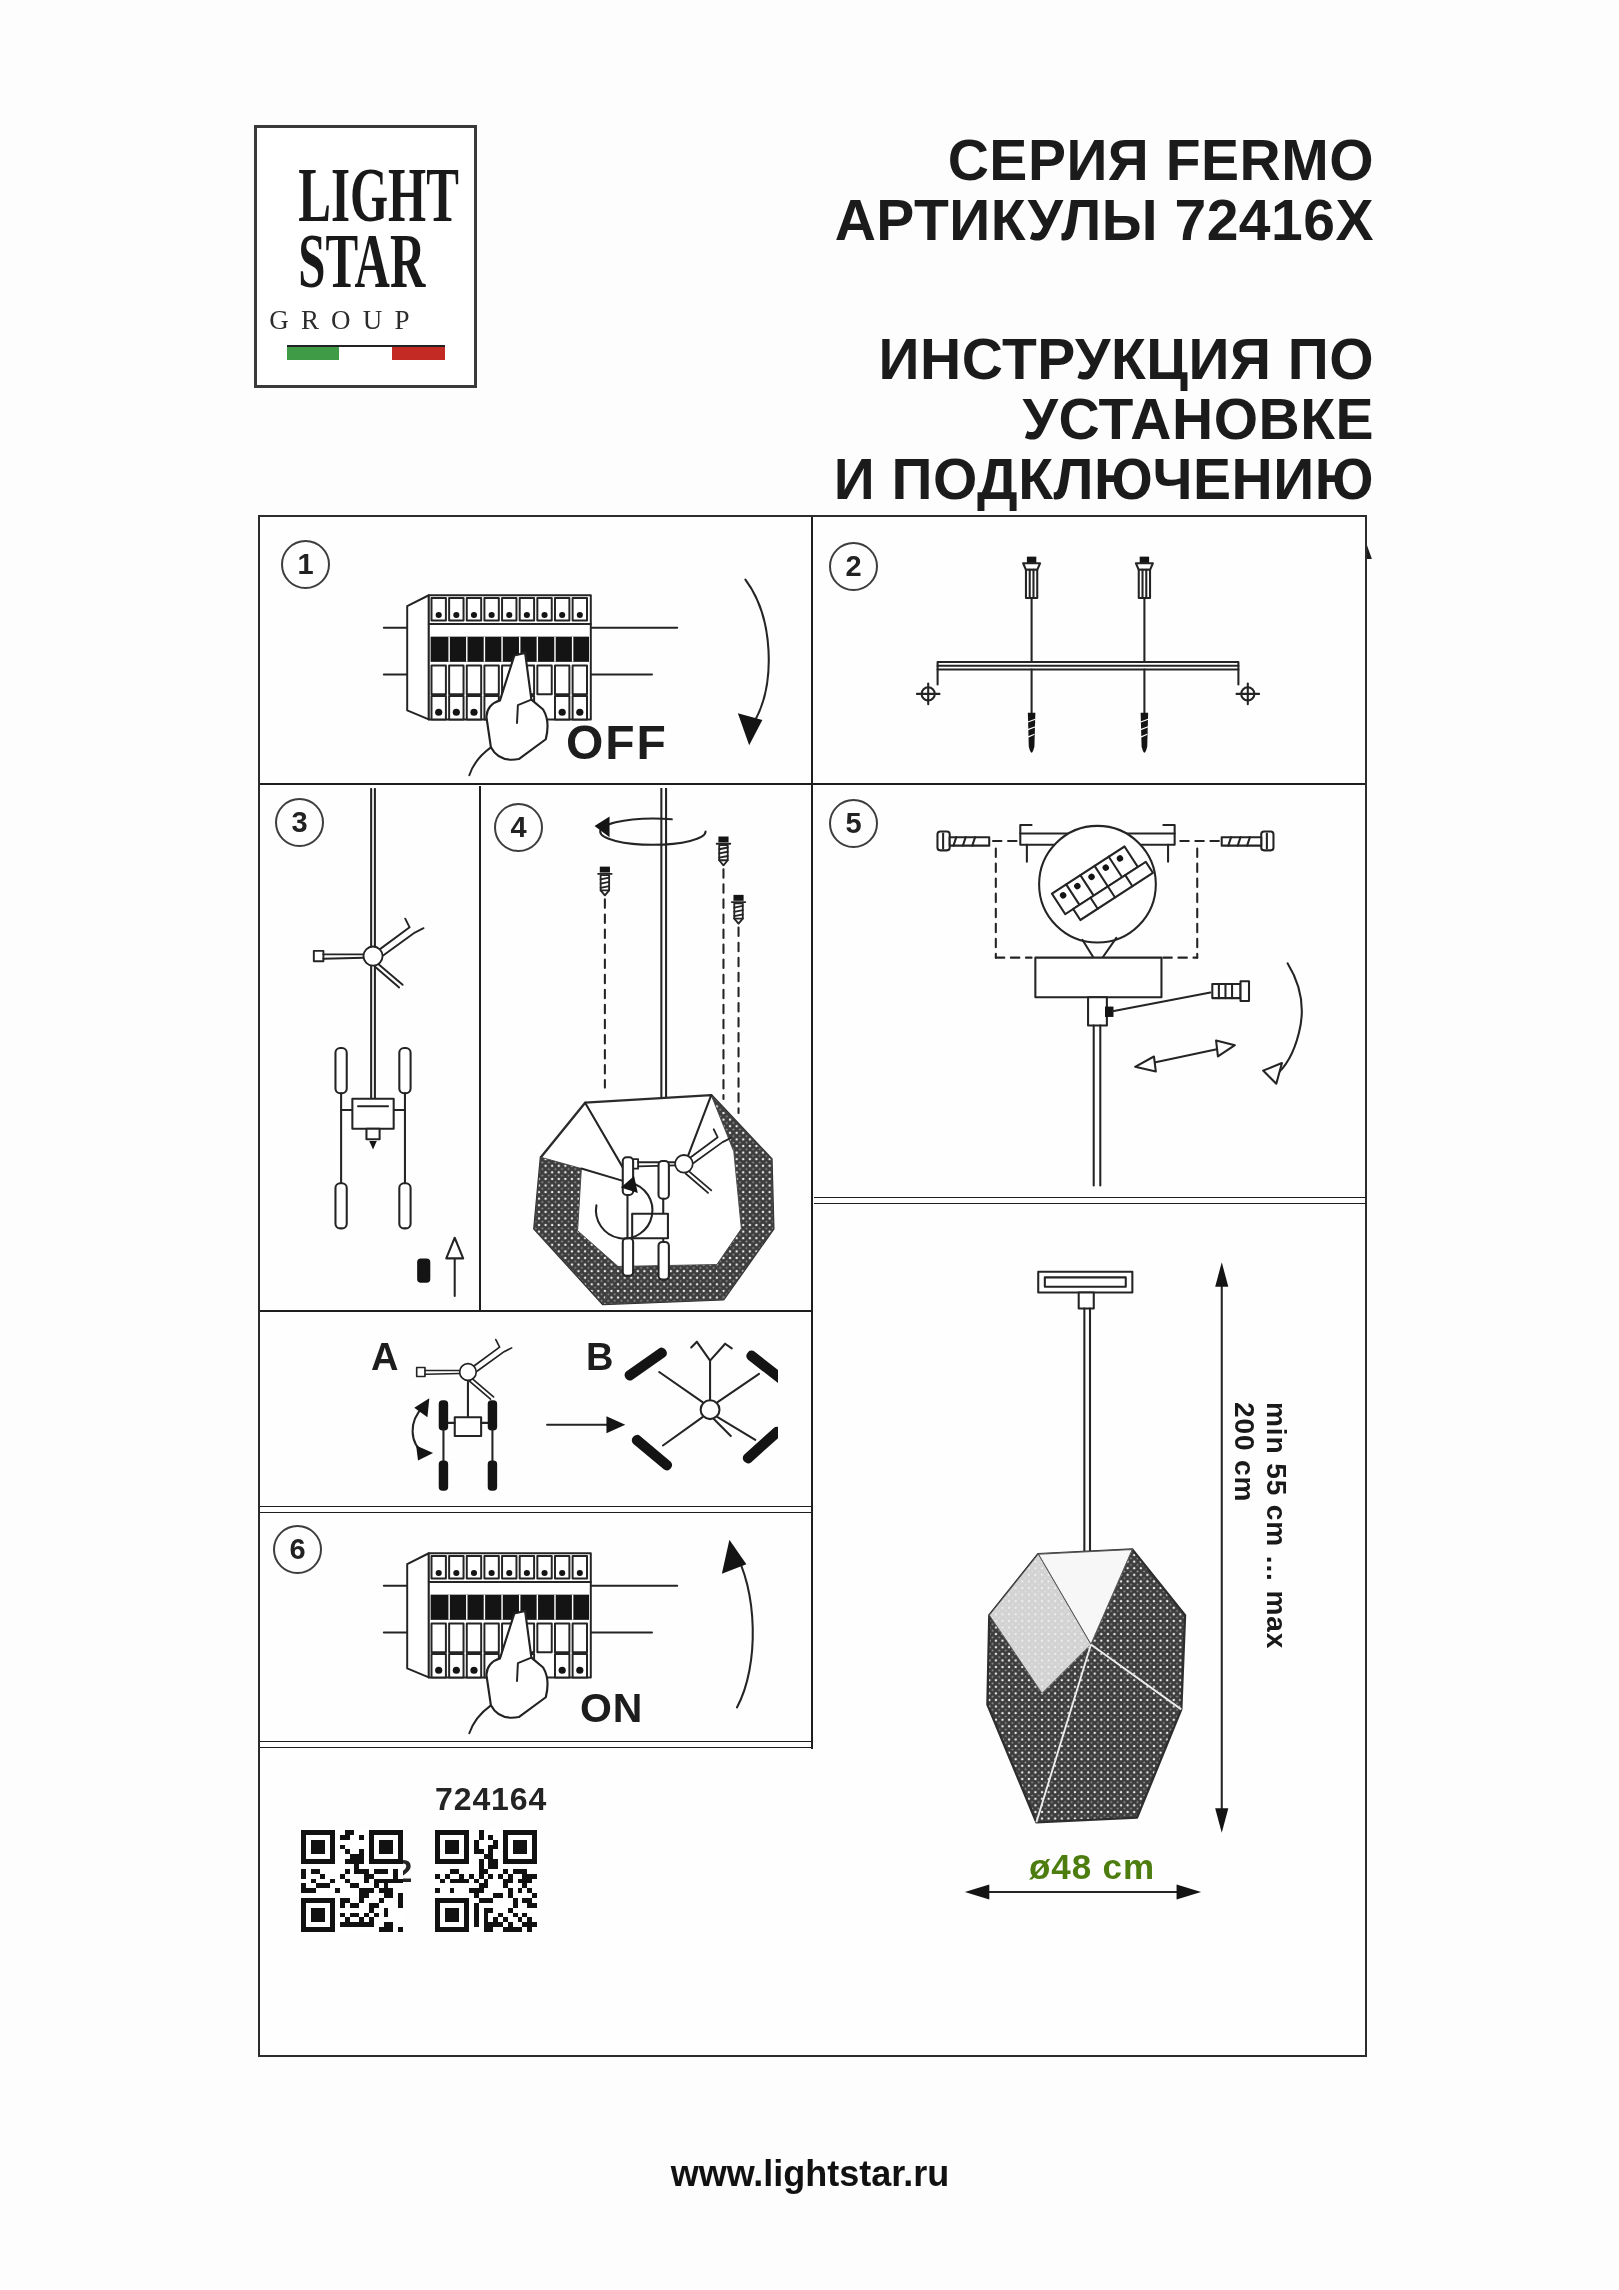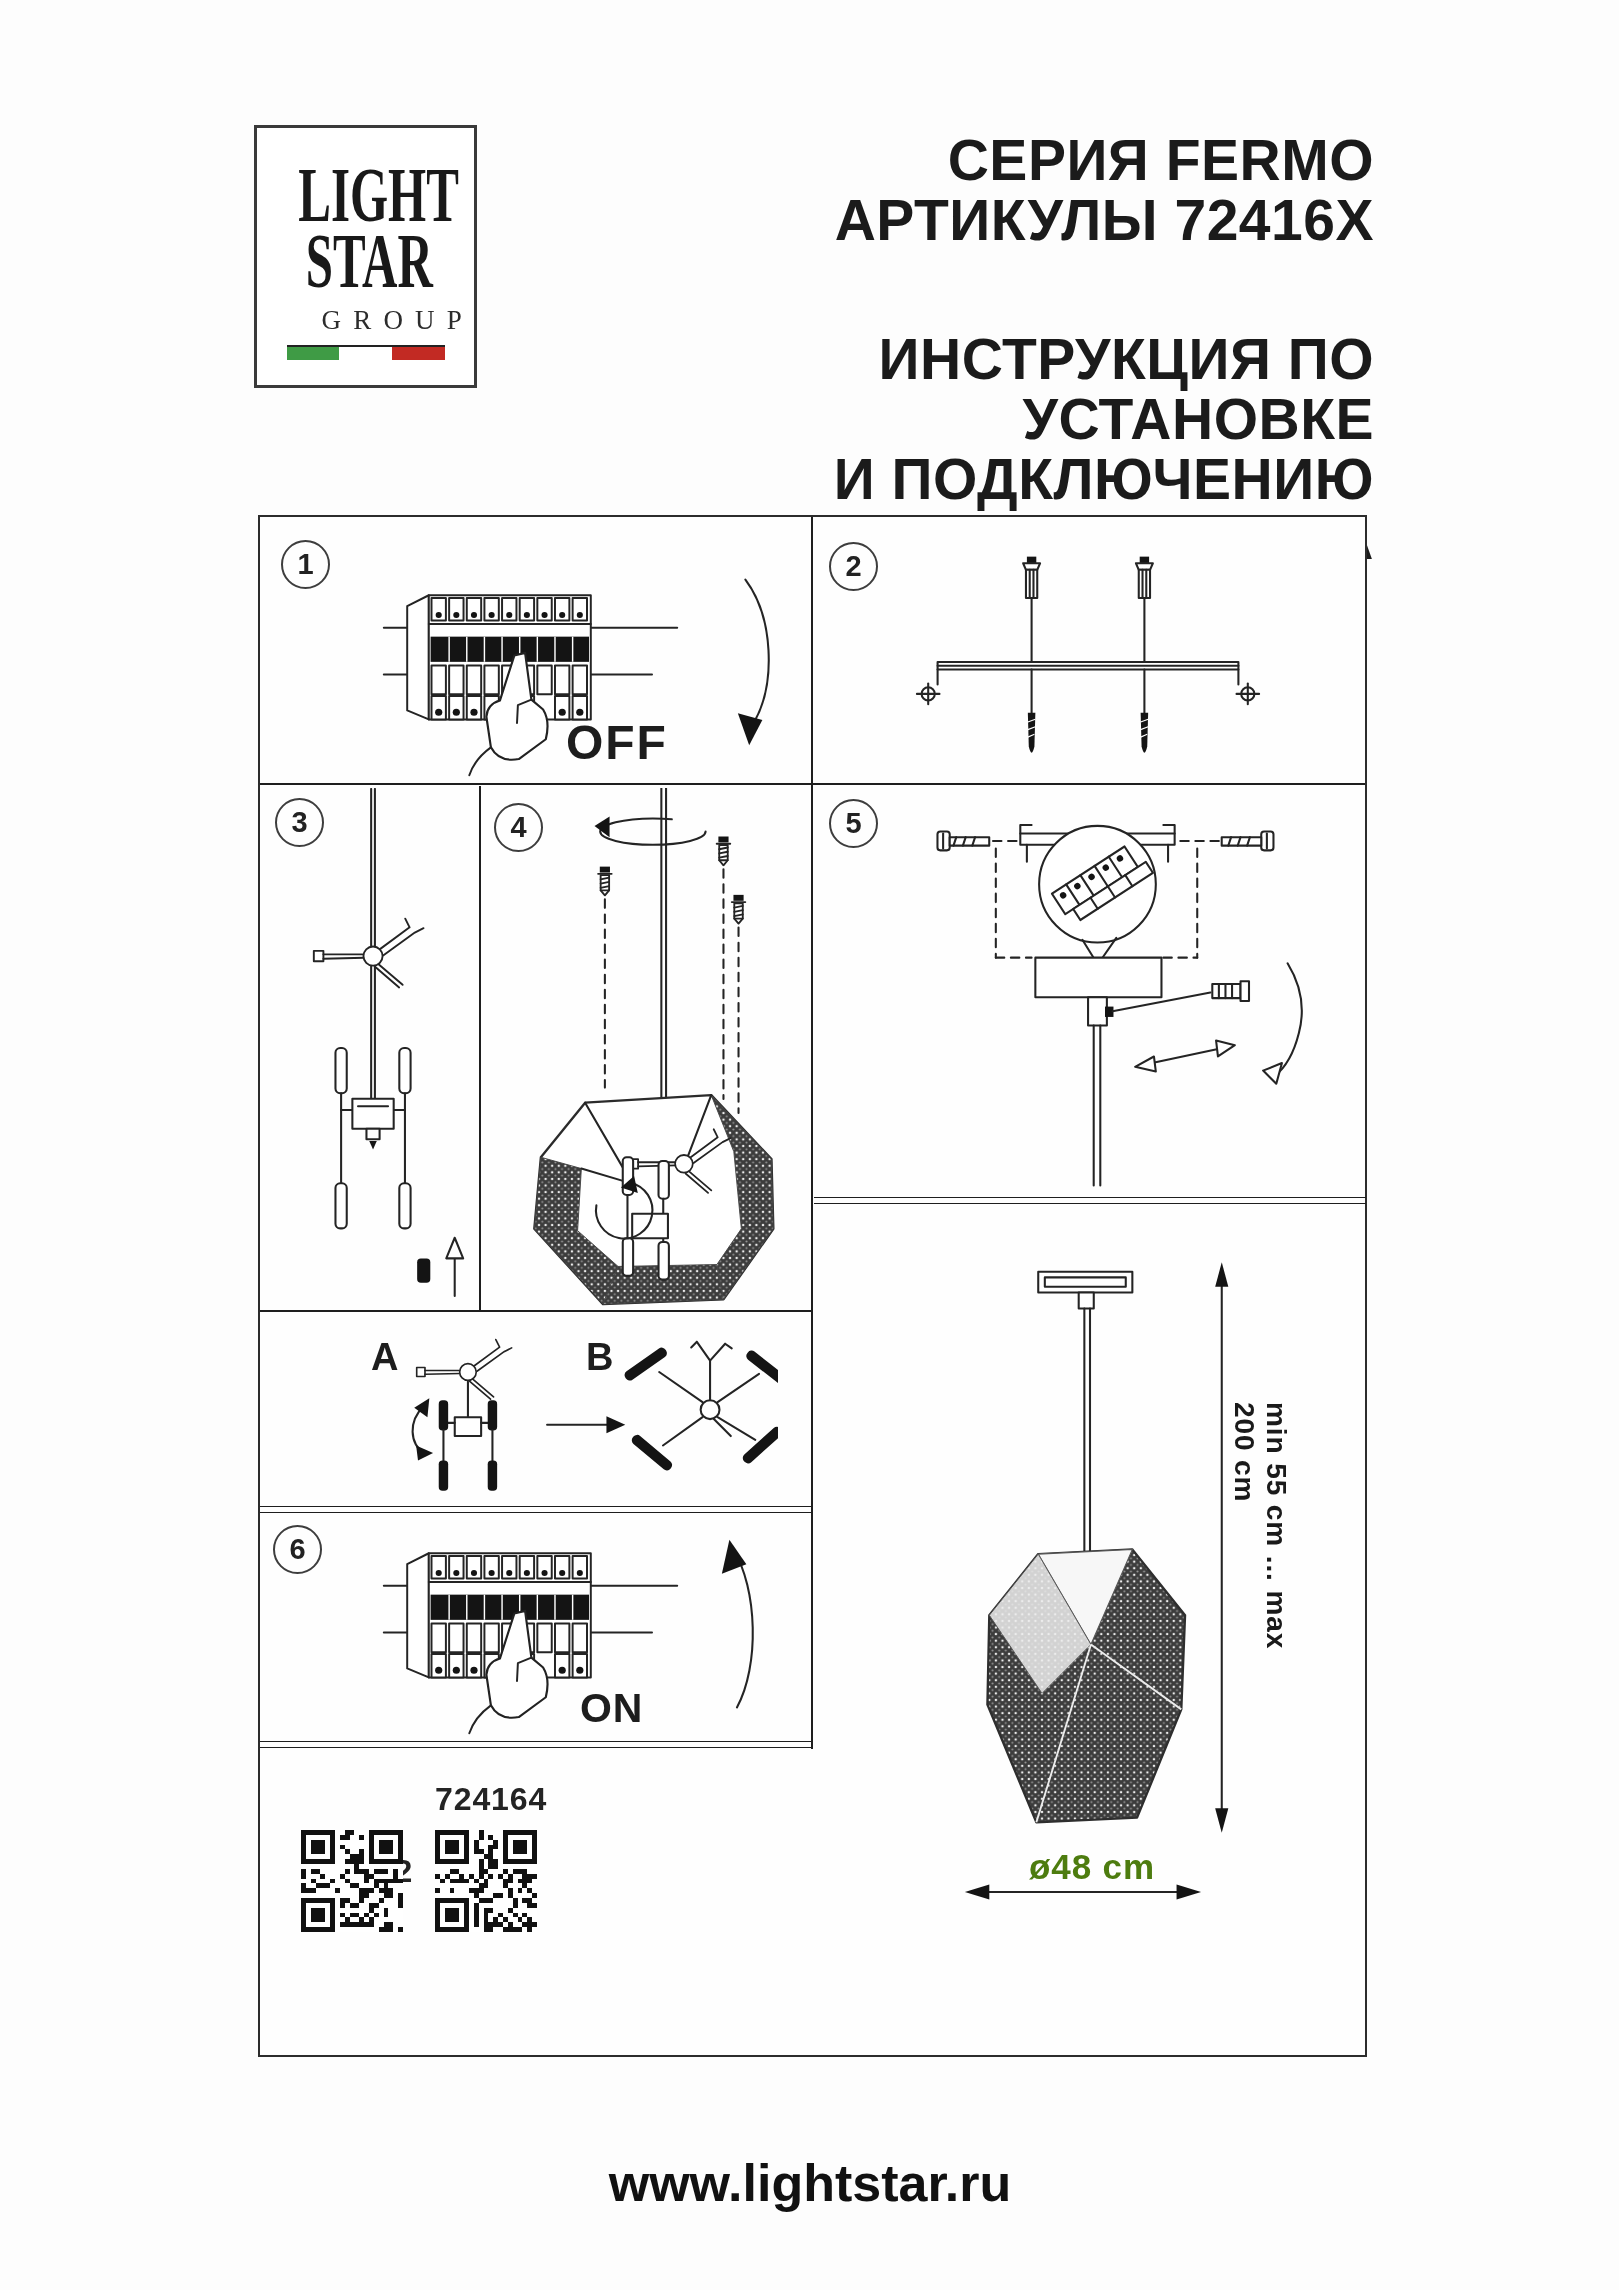--- a/index.html
+++ b/index.html
@@ -1,21 +1,21 @@
 <!DOCTYPE html>
 <html style="font-size:15px"><head>
 <meta charset="utf-8">
 <style>
   html,body{margin:0;padding:0;background:#e8e8e8;}
   .page{position:relative;width:1620px;height:2291px;background:#fdfdfd;margin:0 auto;
         font-family:"Liberation Sans",sans-serif;color:#1e1e1e;overflow:hidden;}
   .abs{position:absolute;}
   
   .logo-box{left:254px;top:125px;width:223px;height:263px;border:3.8px solid #3a3a3a;
-            box-sizing:border-box;background:#fff;text-align:right;padding-top:34px;}
+            box-sizing:border-box;background:#fff;text-align:left;padding-top:34px;}
   .logo-word{font-family:"Liberation Serif",serif;font-weight:bold;font-size:79px;line-height:66px;
              color:#191919;transform:scaleX(0.62);transform-origin:center;letter-spacing:0px;}
   .logo-group{font-family:"Liberation Serif",serif;font-size:27px;letter-spacing:12.2px;text-indent:12.2px;
               color:#2c2c2c;margin-top:11px;}
   .logo-flag{width:158px;height:12.2px;margin:9.4px auto 0;border-top:2.8px solid #222;display:flex;}
   .logo-flag span{flex:1;}
   
   .header-block{left:527px;top:130px;width:847px;text-align:right;font-weight:bold;
                 font-size:57px;line-height:60px;letter-spacing:0.5px;color:#1b1b1b;}
   .header-instruction{margin-top:79px;}
@@ -23,21 +23,21 @@
   .sheet{left:258px;top:515px;width:1105px;height:1538px;border:2.8px solid #2c2c2c;box-sizing:content-box;background:#fefefe;}
   .ln{position:absolute;border-color:#2c2c2c;}
   .badge{position:absolute;width:45px;height:45px;border:2.8px solid #3d3d3d;border-radius:50%;
          display:flex;align-items:center;justify-content:center;font-size:29px;font-weight:bold;color:#222;background:#fefefe;}
   .plabel{position:absolute;font-weight:600;color:#1d1d1d;}
   .dim-height{writing-mode:vertical-rl;font-size:28px;font-weight:bold;letter-spacing:0.9px;color:#1a1a1a;}
   .dim-diameter{font-size:35px;font-weight:bold;text-align:center;color:#4d7c0f;letter-spacing:0.9px;}
   .qr-label{position:absolute;font-size:32px;font-weight:bold;letter-spacing:0.9px;color:#242424;}
   .qr-code{position:absolute;width:102px;height:102px;}
   .notes{position:absolute;left:41px;top:1439px;font-size:28px;line-height:45px;color:#232323;width:923px;}
-  .footer{left:0;top:2153px;width:100%;text-align:center;font-size:52px;font-weight:bold;color:#111;}
+  .footer{left:0;top:2153px;width:100%;text-align:center;font-size:36px;font-weight:bold;color:#111;}
   
   svg{display:block;}
   .sk{stroke:#242424;fill:none;stroke-width:2.2;stroke-linecap:round;stroke-linejoin:round;}
   .skf{stroke:#242424;fill:#ffffff;stroke-width:2.2;stroke-linejoin:round;}
   .blk{fill:#141414;stroke:none;}
   .dash{stroke-dasharray:9 7;}
 </style>
 </head>
 <body>
 

